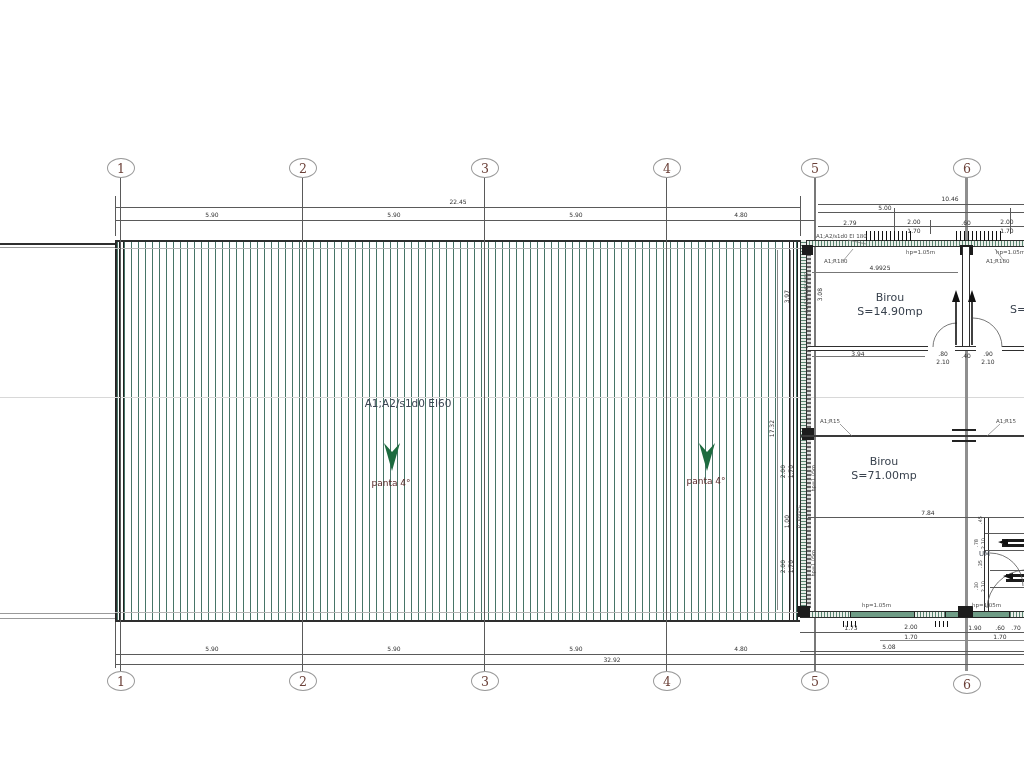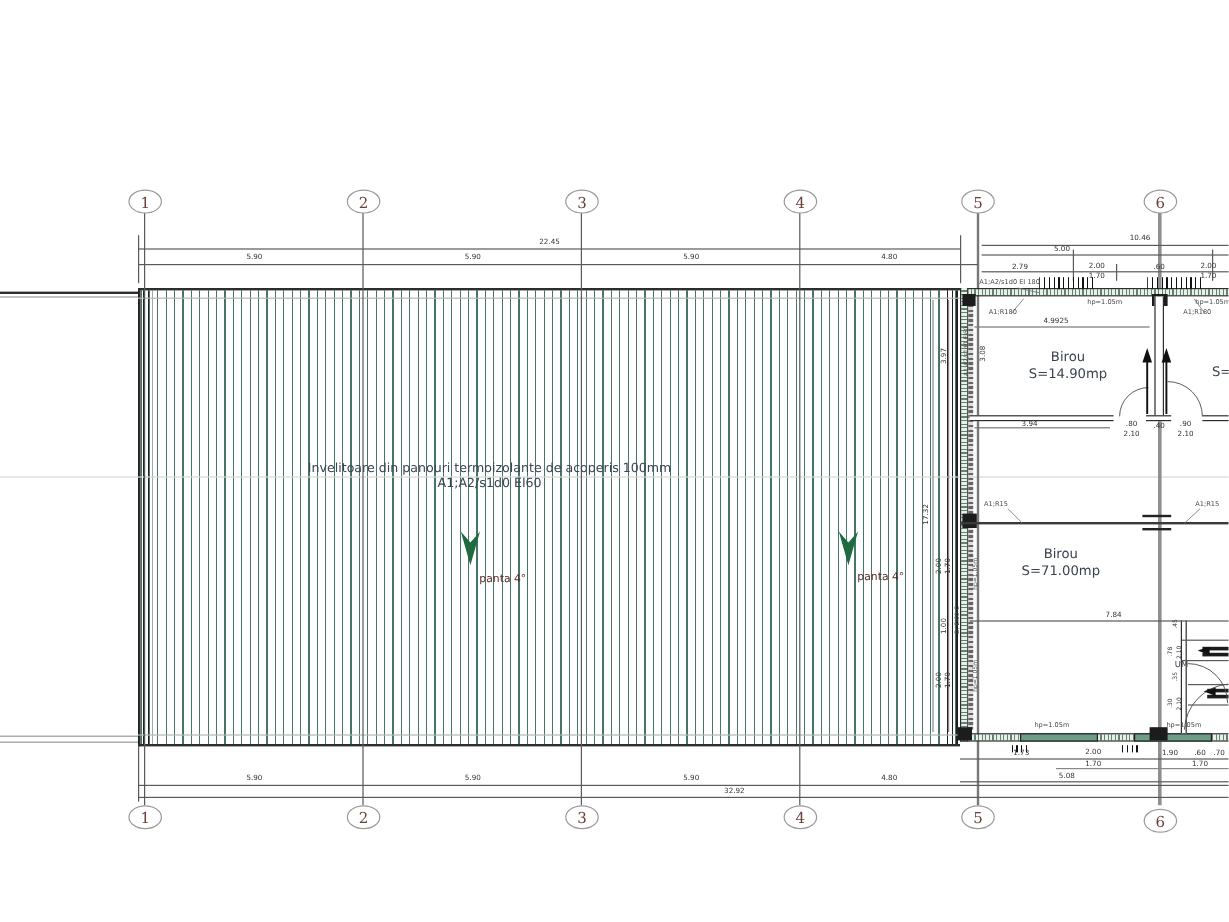--- a/index.html
+++ b/index.html
@@ -12,21 +12,21 @@
   .dark2{background:#2e2e2e;}
   .d{position:absolute;font-size:6px;line-height:7px;color:#333;transform:translateX(-50%);white-space:nowrap;}
   .dv{position:absolute;font-size:6px;line-height:7px;color:#333;writing-mode:vertical-rl;transform:rotate(180deg);white-space:nowrap;}
   .ann{position:absolute;font-size:5.5px;line-height:6px;color:#4a4a4a;white-space:nowrap;}
   .annv{position:absolute;font-size:5px;line-height:6px;color:#4a4a4a;writing-mode:vertical-rl;transform:rotate(180deg);white-space:nowrap;}
   .bubble{position:absolute;width:26px;height:18px;border:1.2px solid #9a9a9a;border-radius:50%;
           display:flex;align-items:center;justify-content:center;background:#fff;
           font-family:"DejaVu Serif",serif;font-size:12.5px;color:#6b4038;}
   .room{position:absolute;font-size:11px;line-height:13px;color:#39424e;transform:translateX(-50%);white-space:nowrap;text-align:right;}
   .roomS{position:absolute;font-size:7px;line-height:8px;color:#39424e;white-space:nowrap;}
-  .panta{position:absolute;font-size:9px;color:#5a2b2b;transform:translateX(-50%);white-space:nowrap;margin-left:28px;}
+  .panta{position:absolute;font-size:9px;color:#5a2b2b;transform:translateX(-50%);white-space:nowrap;}
   .roof{position:absolute;left:115px;top:240px;width:685px;height:382px;box-sizing:border-box;
         border:2px solid #2e2e2e;border-right:none;
         background:repeating-linear-gradient(90deg,#467567 0 1px,transparent 1px 7px);}
   .edgecluster{position:absolute;background:repeating-linear-gradient(90deg,#222 0 1px,transparent 1px 4px);}
   .wallH{position:absolute;height:7px;box-sizing:border-box;border-top:1.8px solid #2e2e2e;border-bottom:1.8px solid #2e2e2e;
          background:repeating-linear-gradient(90deg,#5b8672 0 1px,#e9efe9 1px 3px);}
   .wallV{position:absolute;width:7px;box-sizing:border-box;border-left:1.8px solid #2e2e2e;border-right:1.8px solid #2e2e2e;
          background:repeating-linear-gradient(0deg,#5b8672 0 1px,#e9efe9 1px 3px);}
   .iwall{position:absolute;height:5px;box-sizing:border-box;border-top:1.4px solid #2e2e2e;border-bottom:1.4px solid #2e2e2e;background:#fff;}
   .iwallV{position:absolute;width:8px;box-sizing:border-box;border-left:1.8px solid #2e2e2e;border-right:1.8px solid #2e2e2e;background:#fff;}
@@ -208,21 +208,20 @@
   <div class="bubble" style="left:653px;top:671px;">
       <span>4</span>
     </div>
   <div class="bubble" style="left:801px;top:671px;">
       <span>5</span>
     </div>
   <div class="bubble" style="left:953px;top:674px;">
       <span>6</span>
     </div>
 
-  <div class="room" style="left:408px;top:384px;font-size:10.5px;color:#3c4654;">Invelitoare din panouri termoizolante de acoperis 100mm</div>
   <div class="room" style="left:408px;top:397px;font-size:10.5px;color:#3c4654;">A1;A2/s1d0 EI60</div>
   <div class="panta" style="left:391px;top:478px;">panta 4°</div>
   <div class="panta" style="left:706px;top:476px;">panta 4°</div>
 
   <div class="room" style="left:890px;top:291px;">Birou</div>
   <div class="room" style="left:890px;top:305px;">S=14.90mp</div>
   <div class="room" style="left:884px;top:455px;">Birou</div>
   <div class="room" style="left:884px;top:469px;">S=71.00mp</div>
   <div class="room" style="left:1018px;top:303px;">S=</div>
   <div class="roomS" style="left:979px;top:550px;">UM</div>

